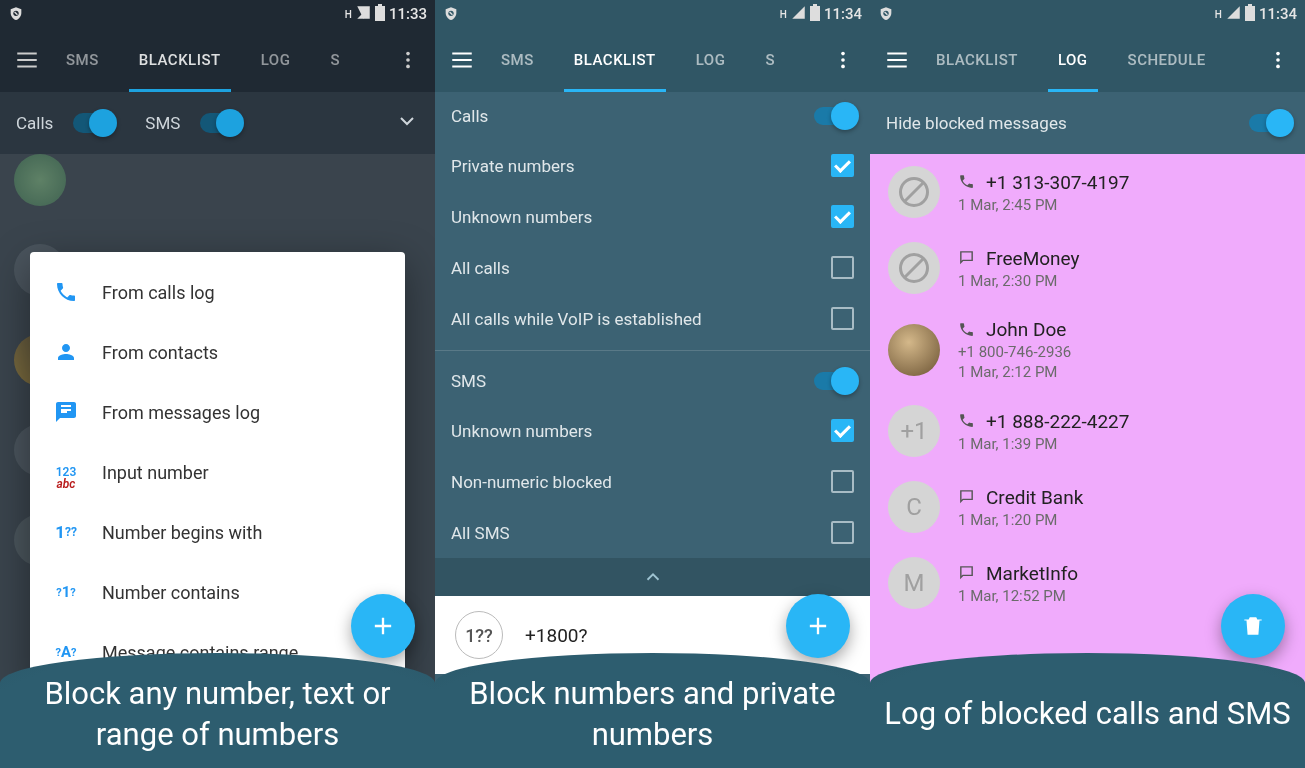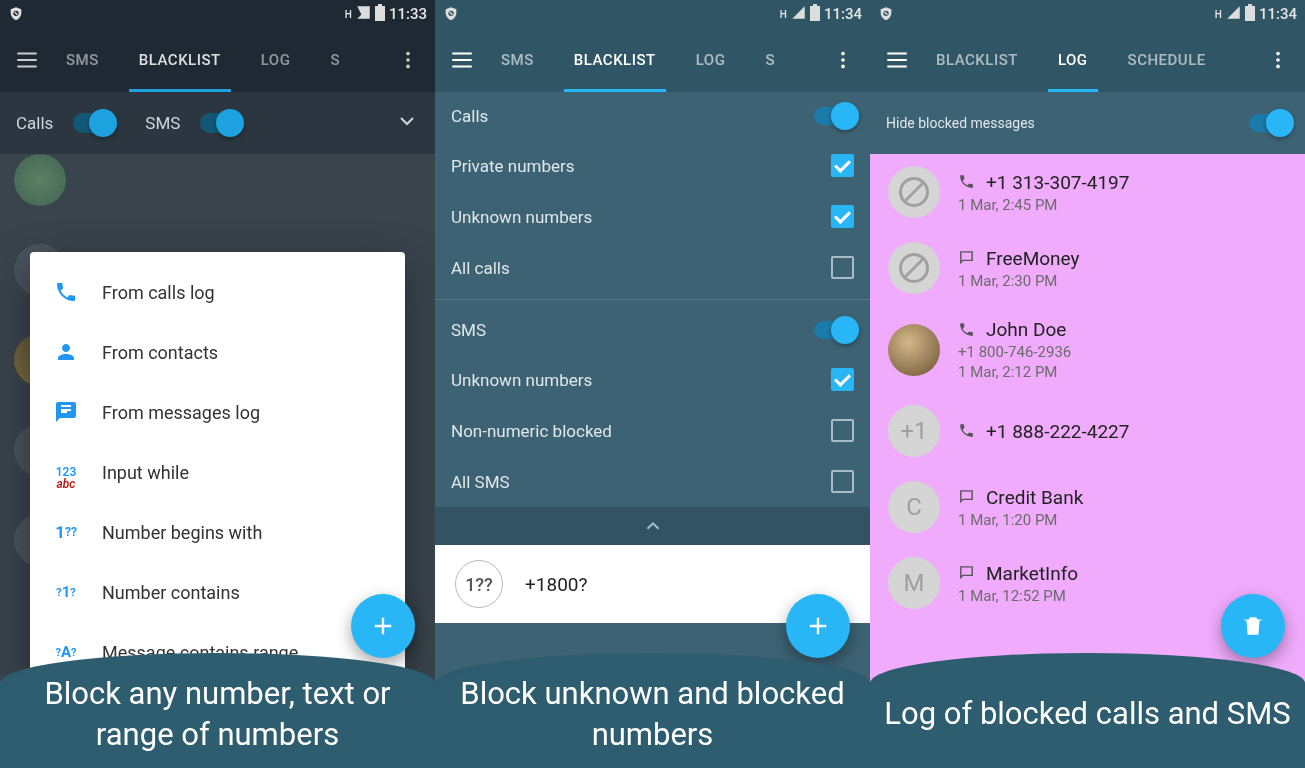--- a/index.html
+++ b/index.html
@@ -77,21 +77,21 @@
     .phone2 .status-bar { background: #305665; color: #e5e5e5; }
     .phone2 .toolbar { background: #305665; color: #ffffff; }
     .phone2 .tab.active::after { background: #29b6f6; }
     .phone2 .body-bg { background: #3c6273; flex:1; position:relative; display:flex; flex-direction:column;}
     
     .phone3 .status-bar { background: #305665; color: #e5e5e5; }
     .phone3 .toolbar { background: #305665; color: #ffffff; }
     .phone3 .tab.active::after { background: #29b6f6; }
     .phone3 .body-bg { background: #f0abfc; flex:1; position:relative; display:flex; flex-direction:column;}
     .phone3 .sub-bar {
-      height:62px; background:#3c6273; display:flex; align-items:center; justify-content:space-between; padding:0 16px; color:#e0e7ea; font-size:14px;
+      height:62px; background:#3c6273; display:flex; align-items:center; justify-content:space-between; padding:0 16px; color:#e0e7ea; font-size:17px;
     }
     
     .popup {
       position:absolute;
       top:160px; left:30px; right:30px;
       background:#fff;
       border-radius:4px;
       box-shadow:0 12px 40px rgba(0,0,0,0.4);
       padding:10px 0;
     }
@@ -264,21 +264,21 @@
               <path d="M20 2H4c-1.1 0-2 .9-2 2v18l4-4h14c1.1 0 2-.9 2-2V4c0-1.1-.9-2-2-2zM7 9h10v2H7zm6 4H7v-2h6zm4-6H7V5h10z"></path>
             </svg>
           </div>
         <span>From messages log</span>
       </div>
       <div class="popup-item">
         <div class="popup-icon" style="flex-direction:column; font-size:12px; font-weight:600; line-height:1;">
           <span style="color:#2196F3;margin-top:12px;">123</span>
             <span style="color:#b91c1c;font-style:italic;">abc</span>
         </div>
-        <span>Input while</span>
+        <span>Input number</span>
       </div>
       <div class="popup-item">
         <div class="popup-icon" style="font-weight:700; font-size:17px;">1<span style="font-size:12px;">??</span></div>
         <span>Number begins with</span>
       </div>
       <div class="popup-item">
         <div class="popup-icon" style="font-weight:700; font-size:15px;"><span style="font-size:11px;">?</span>1<span style="font-size:11px;">?</span></div>
         <span>Number contains</span>
       </div>
       <div class="popup-item">
@@ -353,20 +353,24 @@
       <div class="check-box checked"></div>
     </div>
     <div class="section-row">
       <span>Unknown numbers</span>
       <div class="check-box checked"></div>
     </div>
     <div class="section-row">
       <span>All calls</span>
       <div class="check-box"></div>
     </div>
+    <div class="section-row">
+      <span>All calls while VoIP is established</span>
+      <div class="check-box"></div>
+    </div>
     <div class="divider"></div>
     <div class="section-row">
       <span>SMS</span>
       <div class="switch2-track">
           <div class="switch2-thumb"></div>
         </div>
     </div>
     <div class="section-row">
       <span>Unknown numbers</span>
       <div class="check-box checked"></div>
@@ -387,21 +391,21 @@
     <div class="pattern-row">
       <div class="pattern-circle">1??</div>
       <div class="pattern-text">+1800?</div>
     </div>
 
     <div class="fab">
       <svg width="28" height="28" viewBox="0 0 24 24" stroke="#fff" stroke-width="2">
           <path d="M12 5v14M5 12h14"></path>
         </svg>
     </div>
-    <div class="caption">Block unknown and blocked numbers</div>
+    <div class="caption">Block numbers and private numbers</div>
   </div>
 </div>
 
 <div class="phone phone3">
   <div class="status-bar">
     <div class="left">
       <span class="icon">
         <svg viewBox="0 0 24 24" width="18" height="18" fill="#ddd">
             <path d="M12 2l8 3v5c0 5-3.4 9.7-8 11-4.6-1.3-8-6-8-11V5l8-3z"></path>
             <circle cx="12" cy="11" r="4" fill="#305665"></circle>
@@ -503,20 +507,21 @@
 
     <div class="log-item">
       <div class="avatar" style="color:#a0a0a0; font-size:24px;">+1</div>
       <div class="log-content">
         <div class="log-title-row">
           <span class="log-type-icon"><svg width="17" height="17" viewBox="0 0 24 24" fill="#555">
                 <path d="M6.6 10.8c1.4 2.8 3.8 5.2 6.6 6.6l2.2-2.2c.3-.3.7-.4 1-.2 1.1.4 2.4.6 3.6.6.6 0 1 .4 1 1V20c0 .6-.4 1-1 1C10.6 21 3 13.4 3 4c0-.6.4-1 1-1h3.5c.6 0 1 .4 1 1 0 1.2.2 2.5.6 3.6.1.4 0 .8-.3 1l-2.2 2.2z"></path>
               </svg></span>
           <span class="log-title">+1 888-222-4227</span>
         </div>
+        <span class="log-sub">1 Mar, 1:39 PM</span>
       </div>
     </div>
 
     <div class="log-item">
       <div class="avatar" style="color:#a0a0a0; font-size:24px;">C</div>
       <div class="log-content">
         <div class="log-title-row">
           <span class="log-type-icon"><svg width="17" height="17" viewBox="0 0 24 24" fill="none" stroke="#555" stroke-width="2">
                 <path d="M4 4h16v12H7l-3 3z"></path>
               </svg></span>

